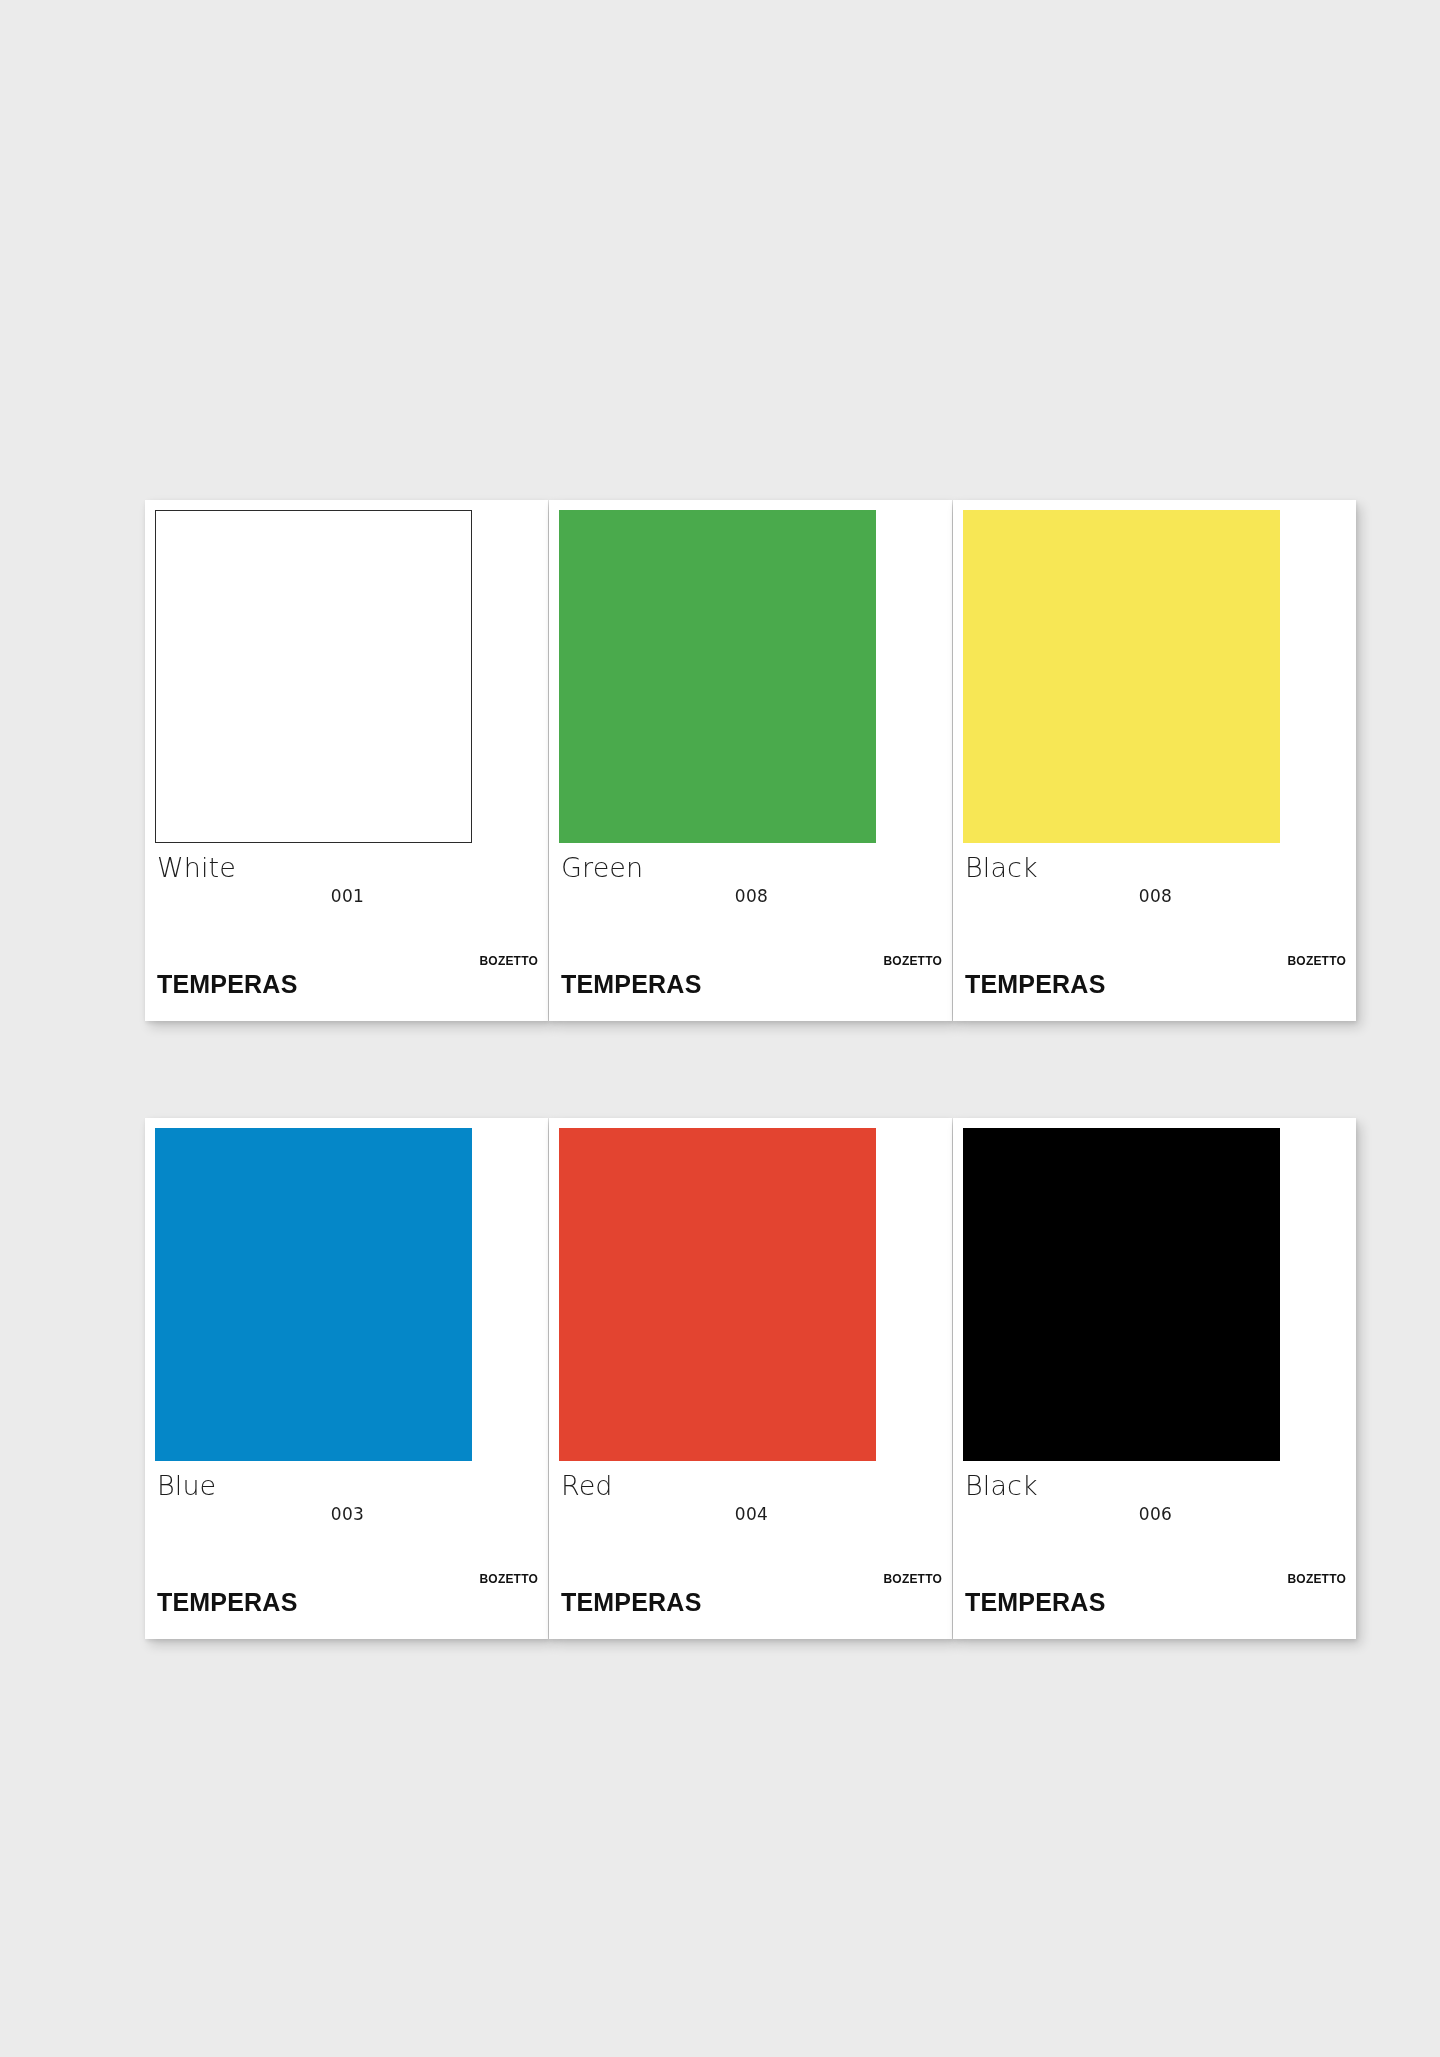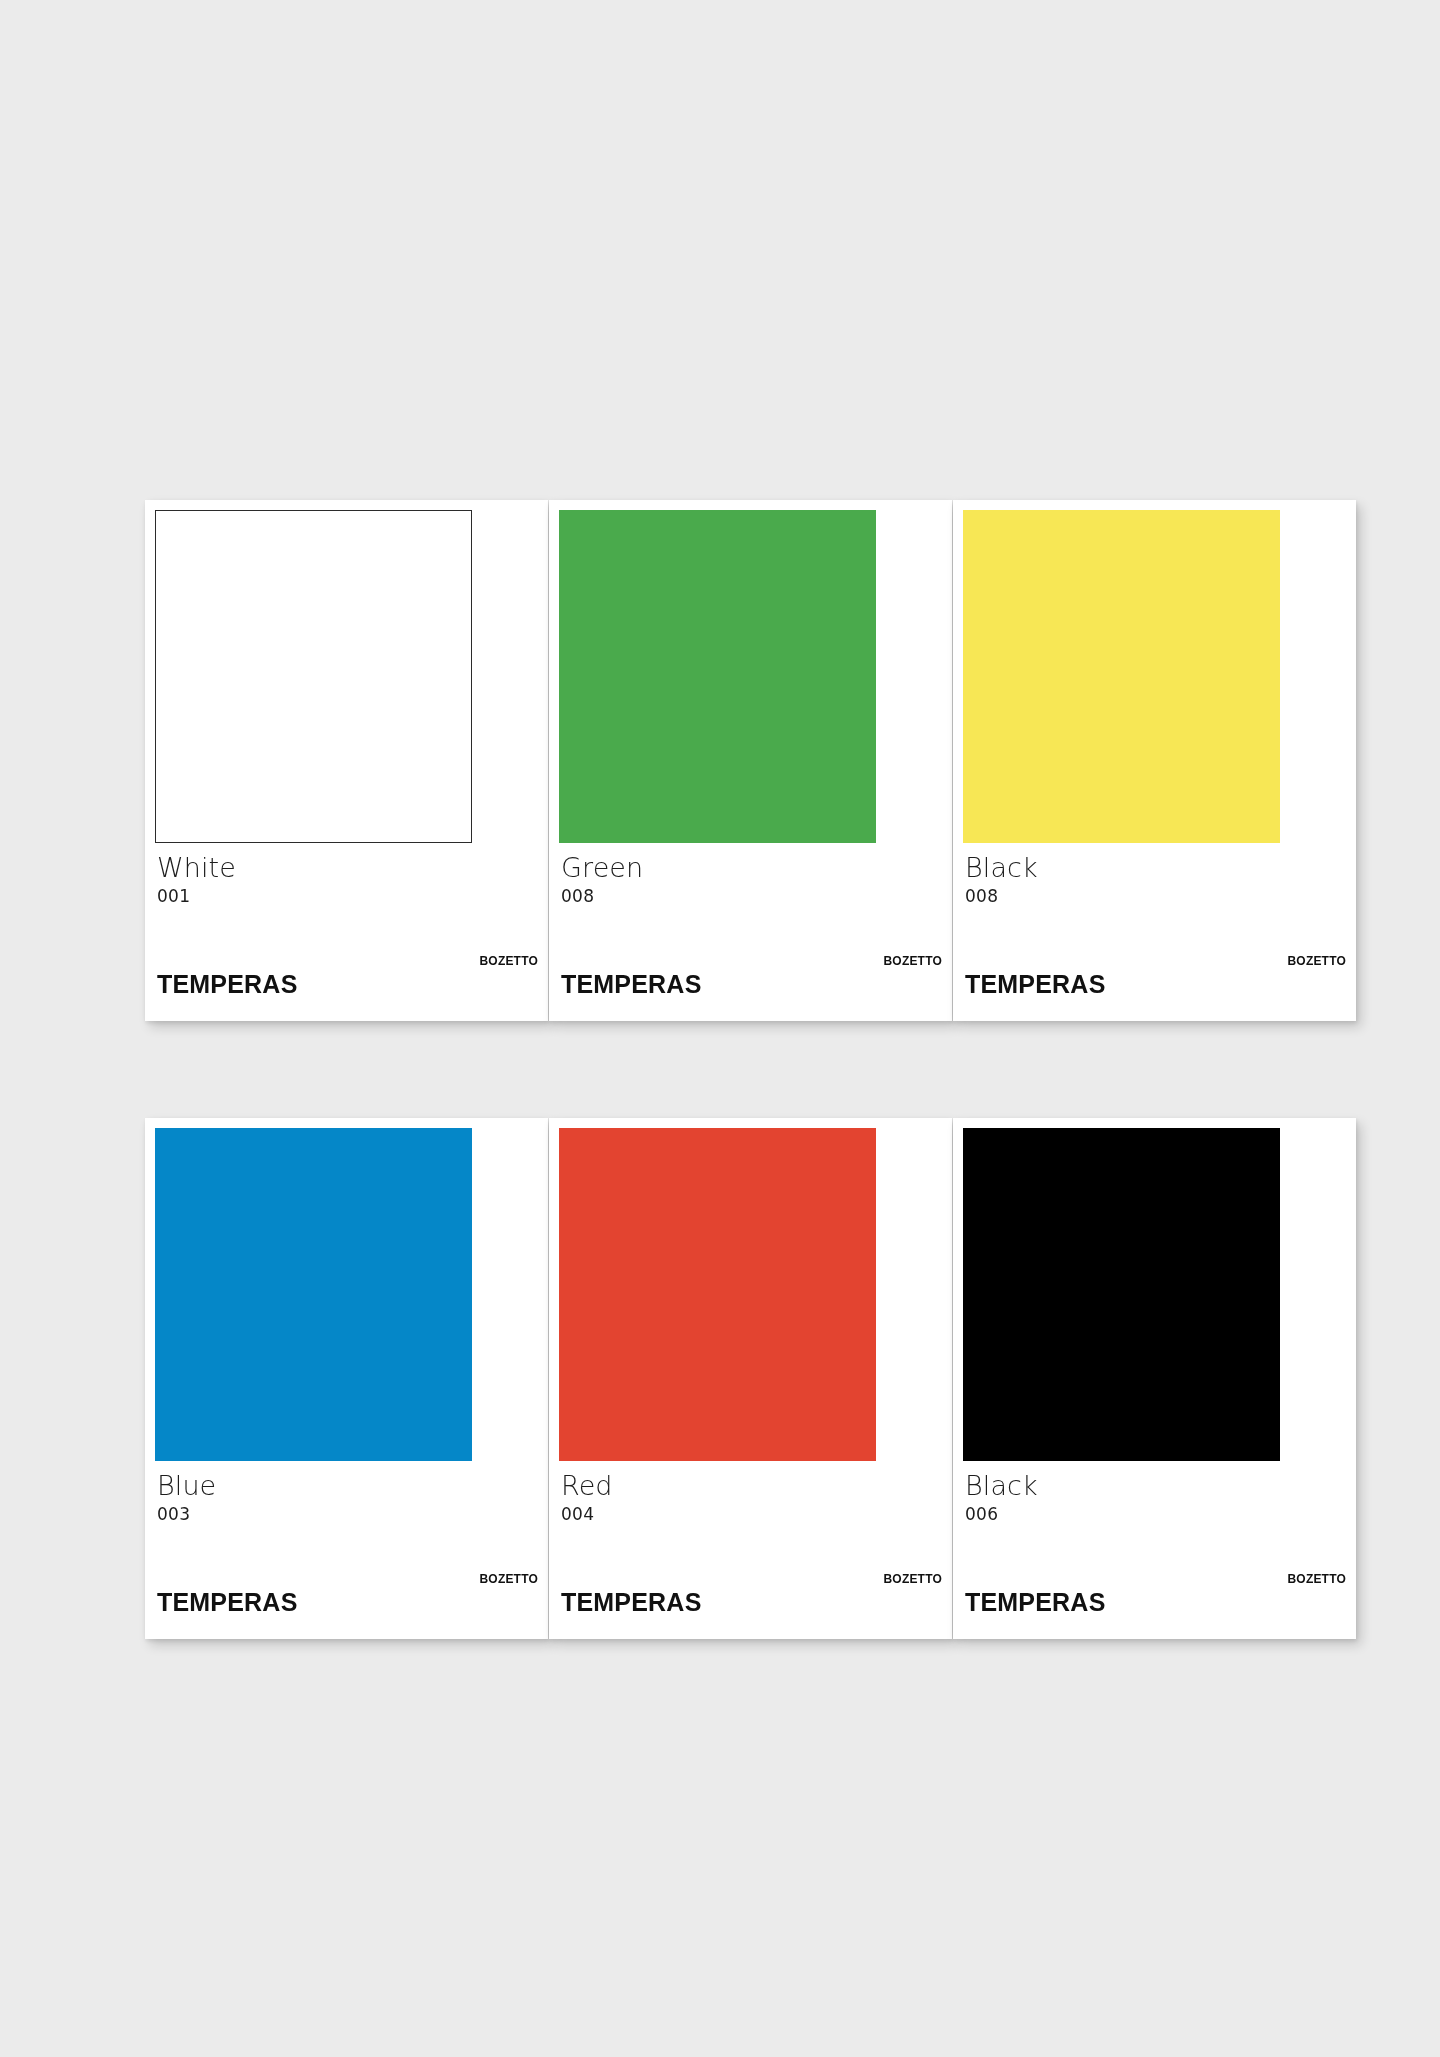--- a/index.html
+++ b/index.html
@@ -72,20 +72,21 @@
   }
 
   .color-code {
     font-size: 17px;
     font-weight: 400;
     color: #1d1d1d;
     line-height: 1.2;
     margin-top: 2px;
     letter-spacing: 0.3px;
     font-family: "DejaVu Sans", "Liberation Sans", sans-serif;
+    text-align: center;
   }
 
   .brand {
     margin-top: 48px;
   }
 
   .brand-top {
     font-size: 12px;
     font-weight: 700;
     letter-spacing: 0.2px;

